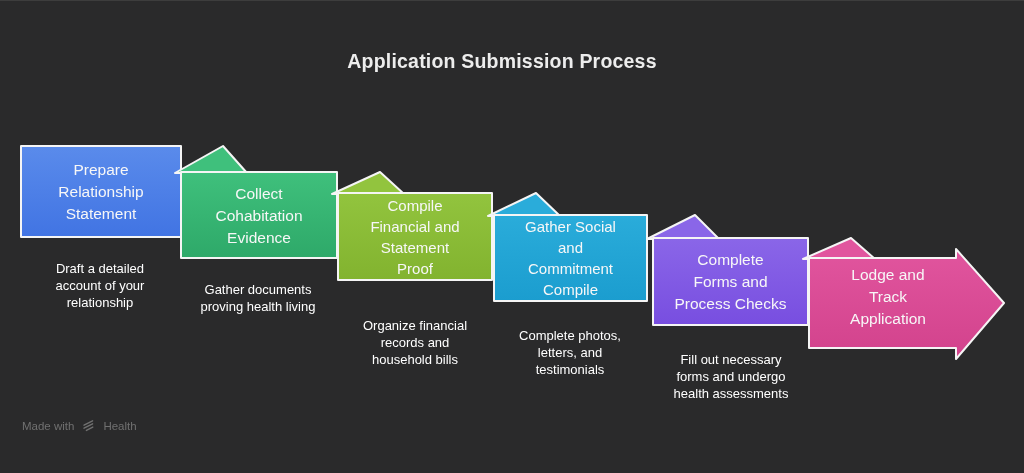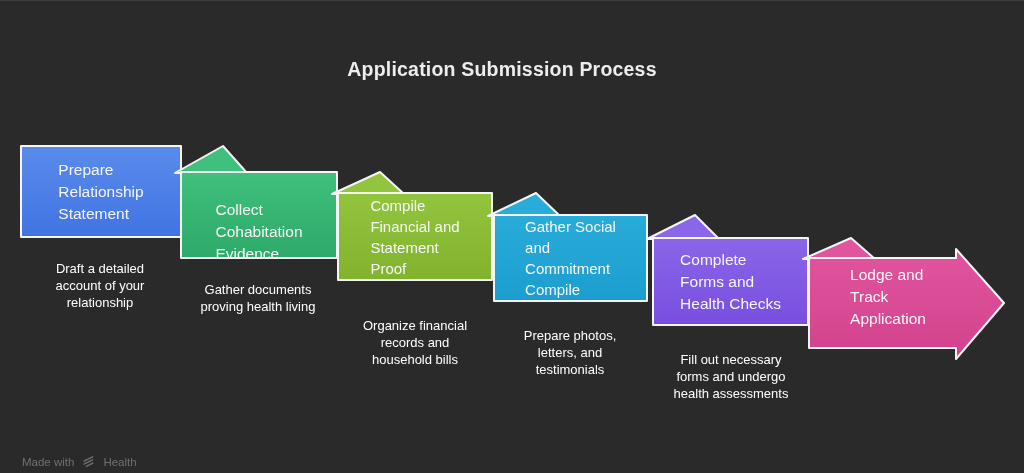--- a/index.html
+++ b/index.html
@@ -5,48 +5,48 @@
   html,body{margin:0;padding:0;background:#161616;}
   #canvas{
     position:relative;width:1024px;height:473px;overflow:hidden;
     background:#2a2a2b;
     font-family:"Liberation Sans", sans-serif;
   }
   .top-edge{position:absolute;left:0;top:0;width:1024px;height:1px;background:#3d3d3d;}
   #diagram-svg{position:absolute;left:0;top:0;}
   #diagram-svg polygon,#diagram-svg rect{stroke:#f5f5f5;stroke-width:2;stroke-linejoin:round;}
   .page-title{
-    position:absolute;left:0;top:58px;width:1004px;text-align:center;
+    position:absolute;left:0;top:50px;width:1004px;text-align:center;
     font-size:19.5px;font-weight:bold;color:#ededed;letter-spacing:.2px;
   }
   .step-label{
     position:absolute;display:flex;align-items:center;justify-content:center;
-    text-align:left;color:#f7f7f7;font-size:15.5px;line-height:22px;
+    text-align:center;color:#f7f7f7;font-size:15.5px;line-height:22px;
     white-space:pre-line;pointer-events:none;
   }
   .step-label.lines4{line-height:21px;font-size:15px;}
   .step-desc{
     position:absolute;width:180px;text-align:center;color:#ffffff;
     font-size:13px;line-height:17px;white-space:pre-line;
   }
   
   .t0{left:21px;top:146px;width:160px;height:91px;}
-  .t1{left:181px;top:180px;width:156px;height:104px;}
+  .t1{left:181px;top:164px;width:156px;height:104px;}
   .t2{left:338px;top:193px;width:154px;height:87px;}
   .t3{left:494px;top:215px;width:153px;height:86px;}
   .t4{left:653px;top:238px;width:155px;height:87px;}
   .t5{left:812px;top:258px;width:152px;height:78px;}
   .d0{left:10px;top:260px;}
   .d1{left:168px;top:281px;}
   .d2{left:325px;top:305px;margin-top:12px;}
   .d3{left:480px;top:327px;}
   .d4{left:641px;top:351px;}
   .d5{left:799px;top:374px;}
   .footer{
-    position:absolute;left:22px;top:455px;display:flex;align-items:center;gap:8px;
+    position:absolute;left:22px;top:419px;display:flex;align-items:center;gap:8px;
     font-size:11.5px;color:#707070;text-decoration:none;cursor:pointer;
   }
   .footer svg{display:block;}
 </style>
 </head>
 <body>
 
 <div id="canvas">
   <div class="top-edge"></div>
 
@@ -107,34 +107,34 @@
   <div class="step-label lines4 t2">Compile
 Financial and
 Statement
 Proof</div>
   <div class="step-label lines4 t3">Gather Social
 and
 Commitment
 Compile</div>
   <div class="step-label t4">Complete
 Forms and
-Health Checks</div>
+Process Checks</div>
   <div class="step-label t5">Lodge and
 Track
 Application</div>
 
   <div class="step-desc d0">Draft a detailed
 account of your
 relationship</div>
   <div class="step-desc d1">Gather documents
 proving health living</div>
   <div class="step-desc d2">Organize financial
 records and
 household bills</div>
-  <div class="step-desc d3">Prepare photos,
+  <div class="step-desc d3">Complete photos,
 letters, and
 testimonials</div>
   <div class="step-desc d4">Fill out necessary
 forms and undergo
 health assessments</div>
 
   <div class="footer">
     <span>Made with</span>
     <span>
       <svg width="13" height="13" viewBox="0 0 13 13">

